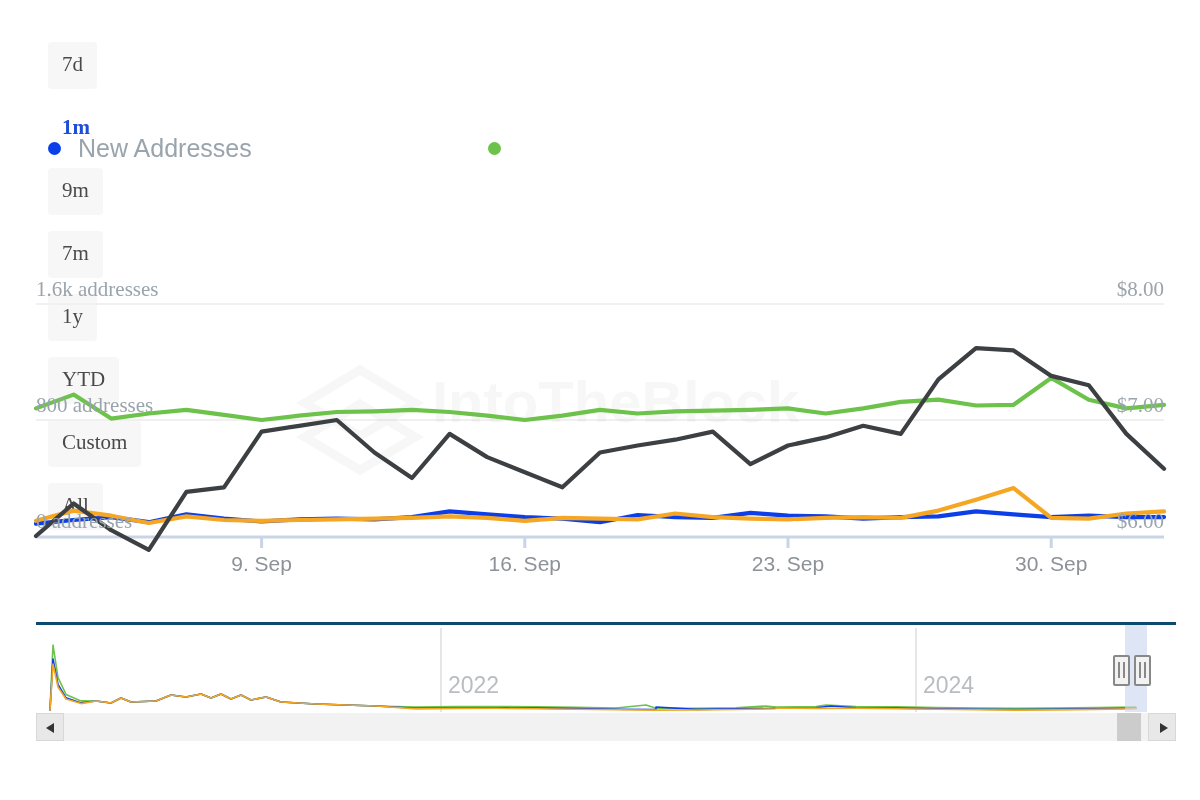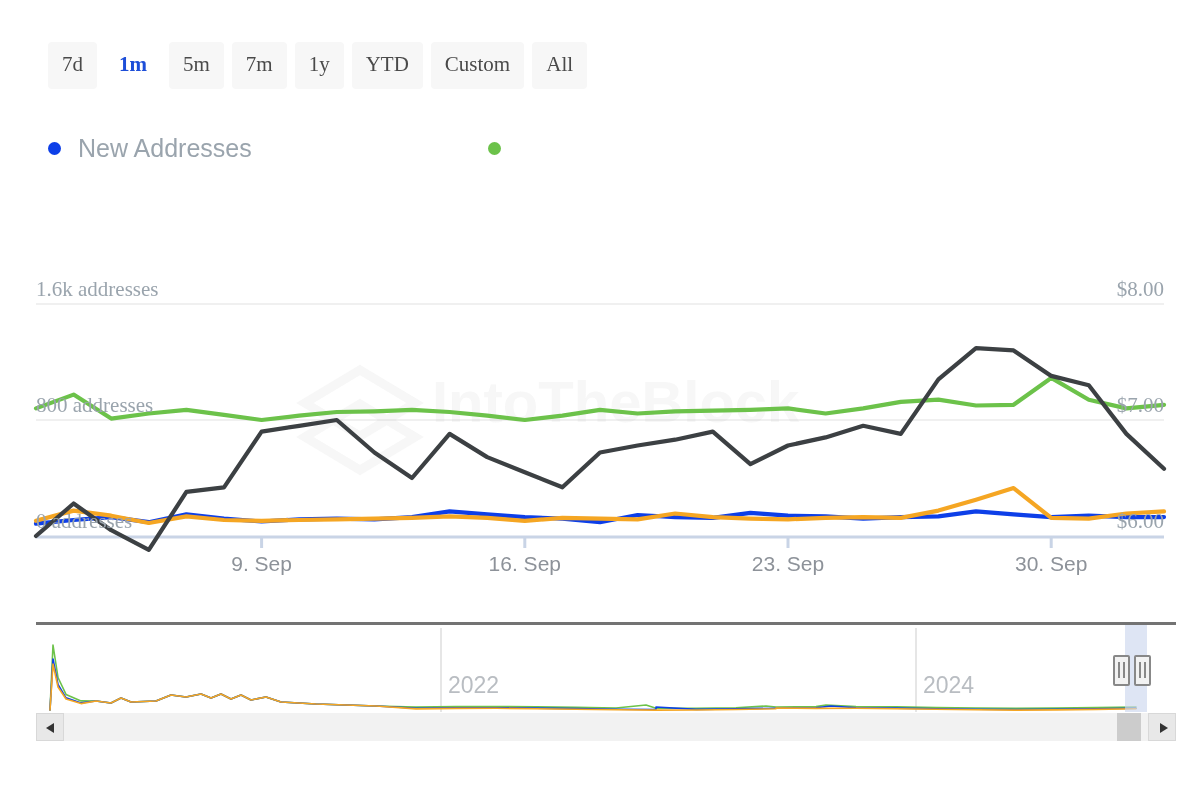--- a/index.html
+++ b/index.html
@@ -14,22 +14,23 @@
     overflow: hidden;
     position: relative;
   }
 
   
   #range-selector {
     position: absolute;
     left: 48px;
     top: 42px;
     display: flex;
-    gap: 8px;
+    gap: 16px;
     align-items: flex-start;
+    flex-direction: column;
   }
   .range-btn {
     background: #f7f7f7;
     border: none;
     border-radius: 4px;
     color: #4a4a4a;
     font-family: "Liberation Serif", serif;
     font-size: 21px;
     line-height: 1;
     padding: 12px 14px 14px 14px;
@@ -126,21 +127,21 @@
     top: 622px;
     width: 1140px;
     height: 90px;
   }
   #nav-outer {
     position: absolute;
     left: 0;
     top: 0;
     width: 1140px;
     height: 90px;
-    border-top: 3px solid #737373;
+    border-top: 3px solid #0c4a6e;
     box-sizing: border-box;
     overflow: hidden;
   }
   #nav-mask {
     position: absolute;
     left: 1089px;
     top: 3px;
     width: 22px;
     height: 87px;
     background: #ccd7ee;
@@ -221,21 +222,21 @@
     background: #cccccc;
     cursor: grab;
   }
 </style>
 </head>
 <body>
 
 <div id="range-selector">
     <button class="range-btn">7d</button>
     <button class="range-btn selected">1m</button>
-    <button class="range-btn">5m</button>
+    <button class="range-btn">9m</button>
     <button class="range-btn">7m</button>
     <button class="range-btn">1y</button>
     <button class="range-btn">YTD</button>
     <button class="range-btn">Custom</button>
     <button class="range-btn">All</button>
   </div>
 
 <div id="legend">
   <div class="legend-row">
     <div class="legend-item col1">

